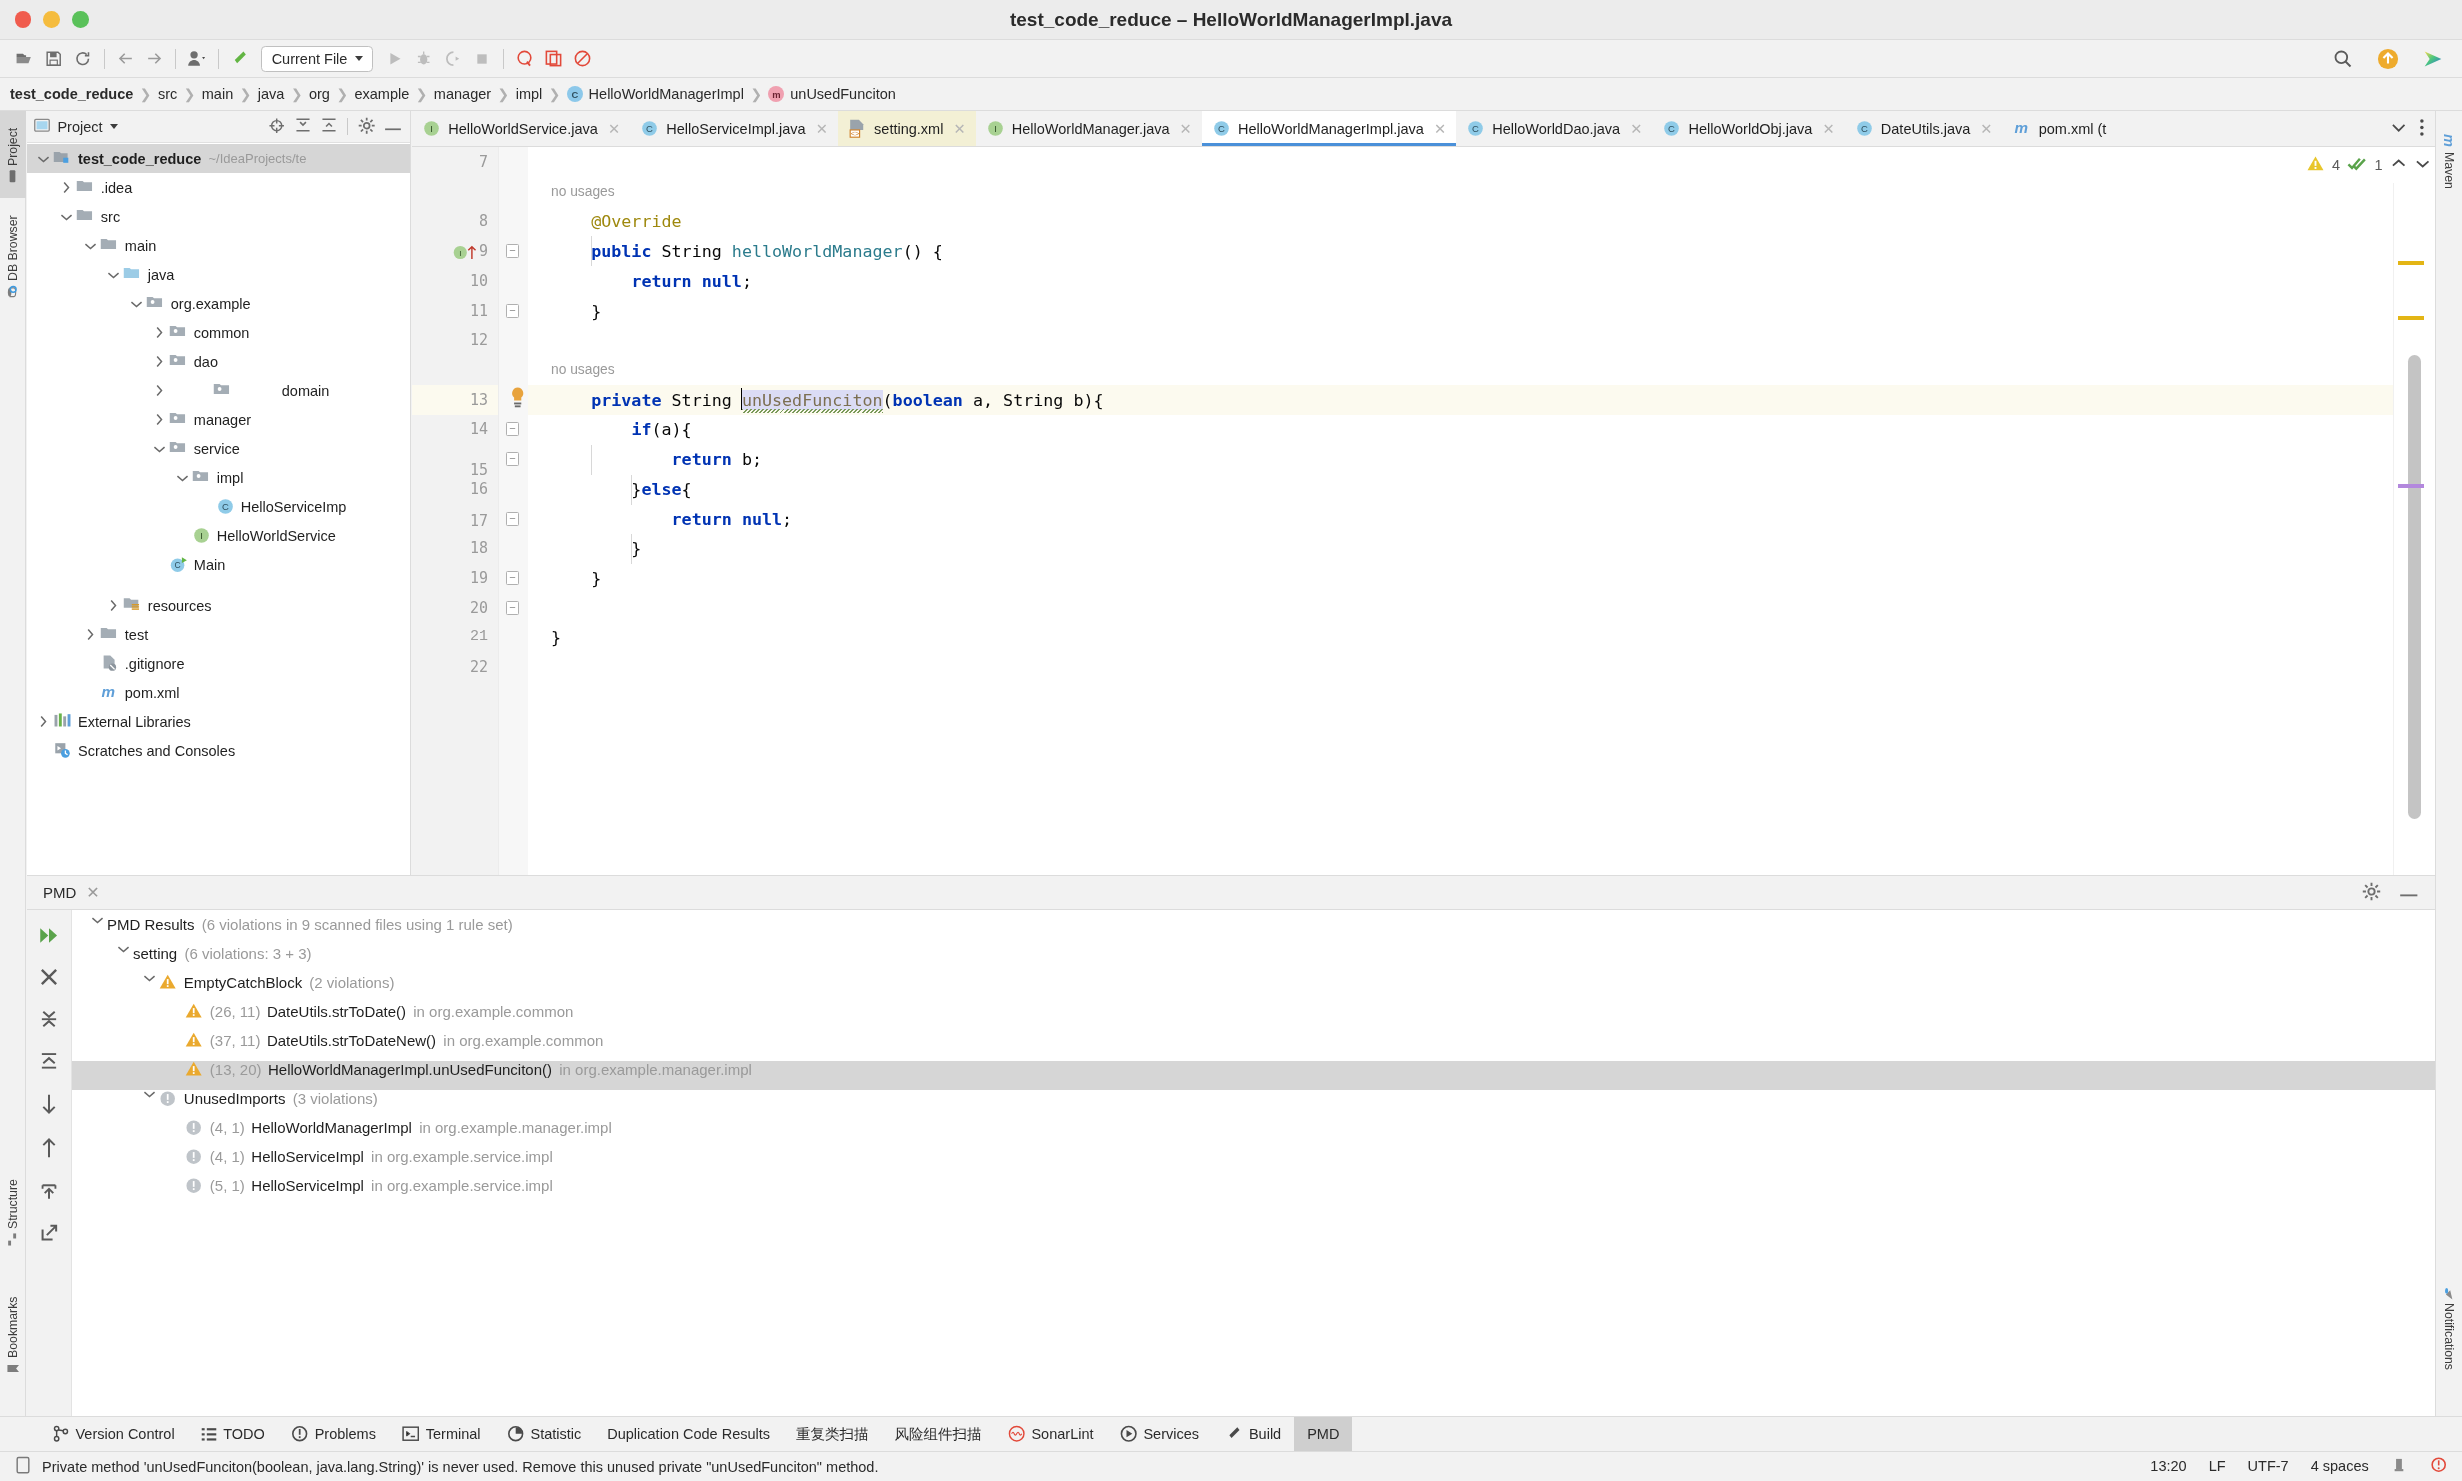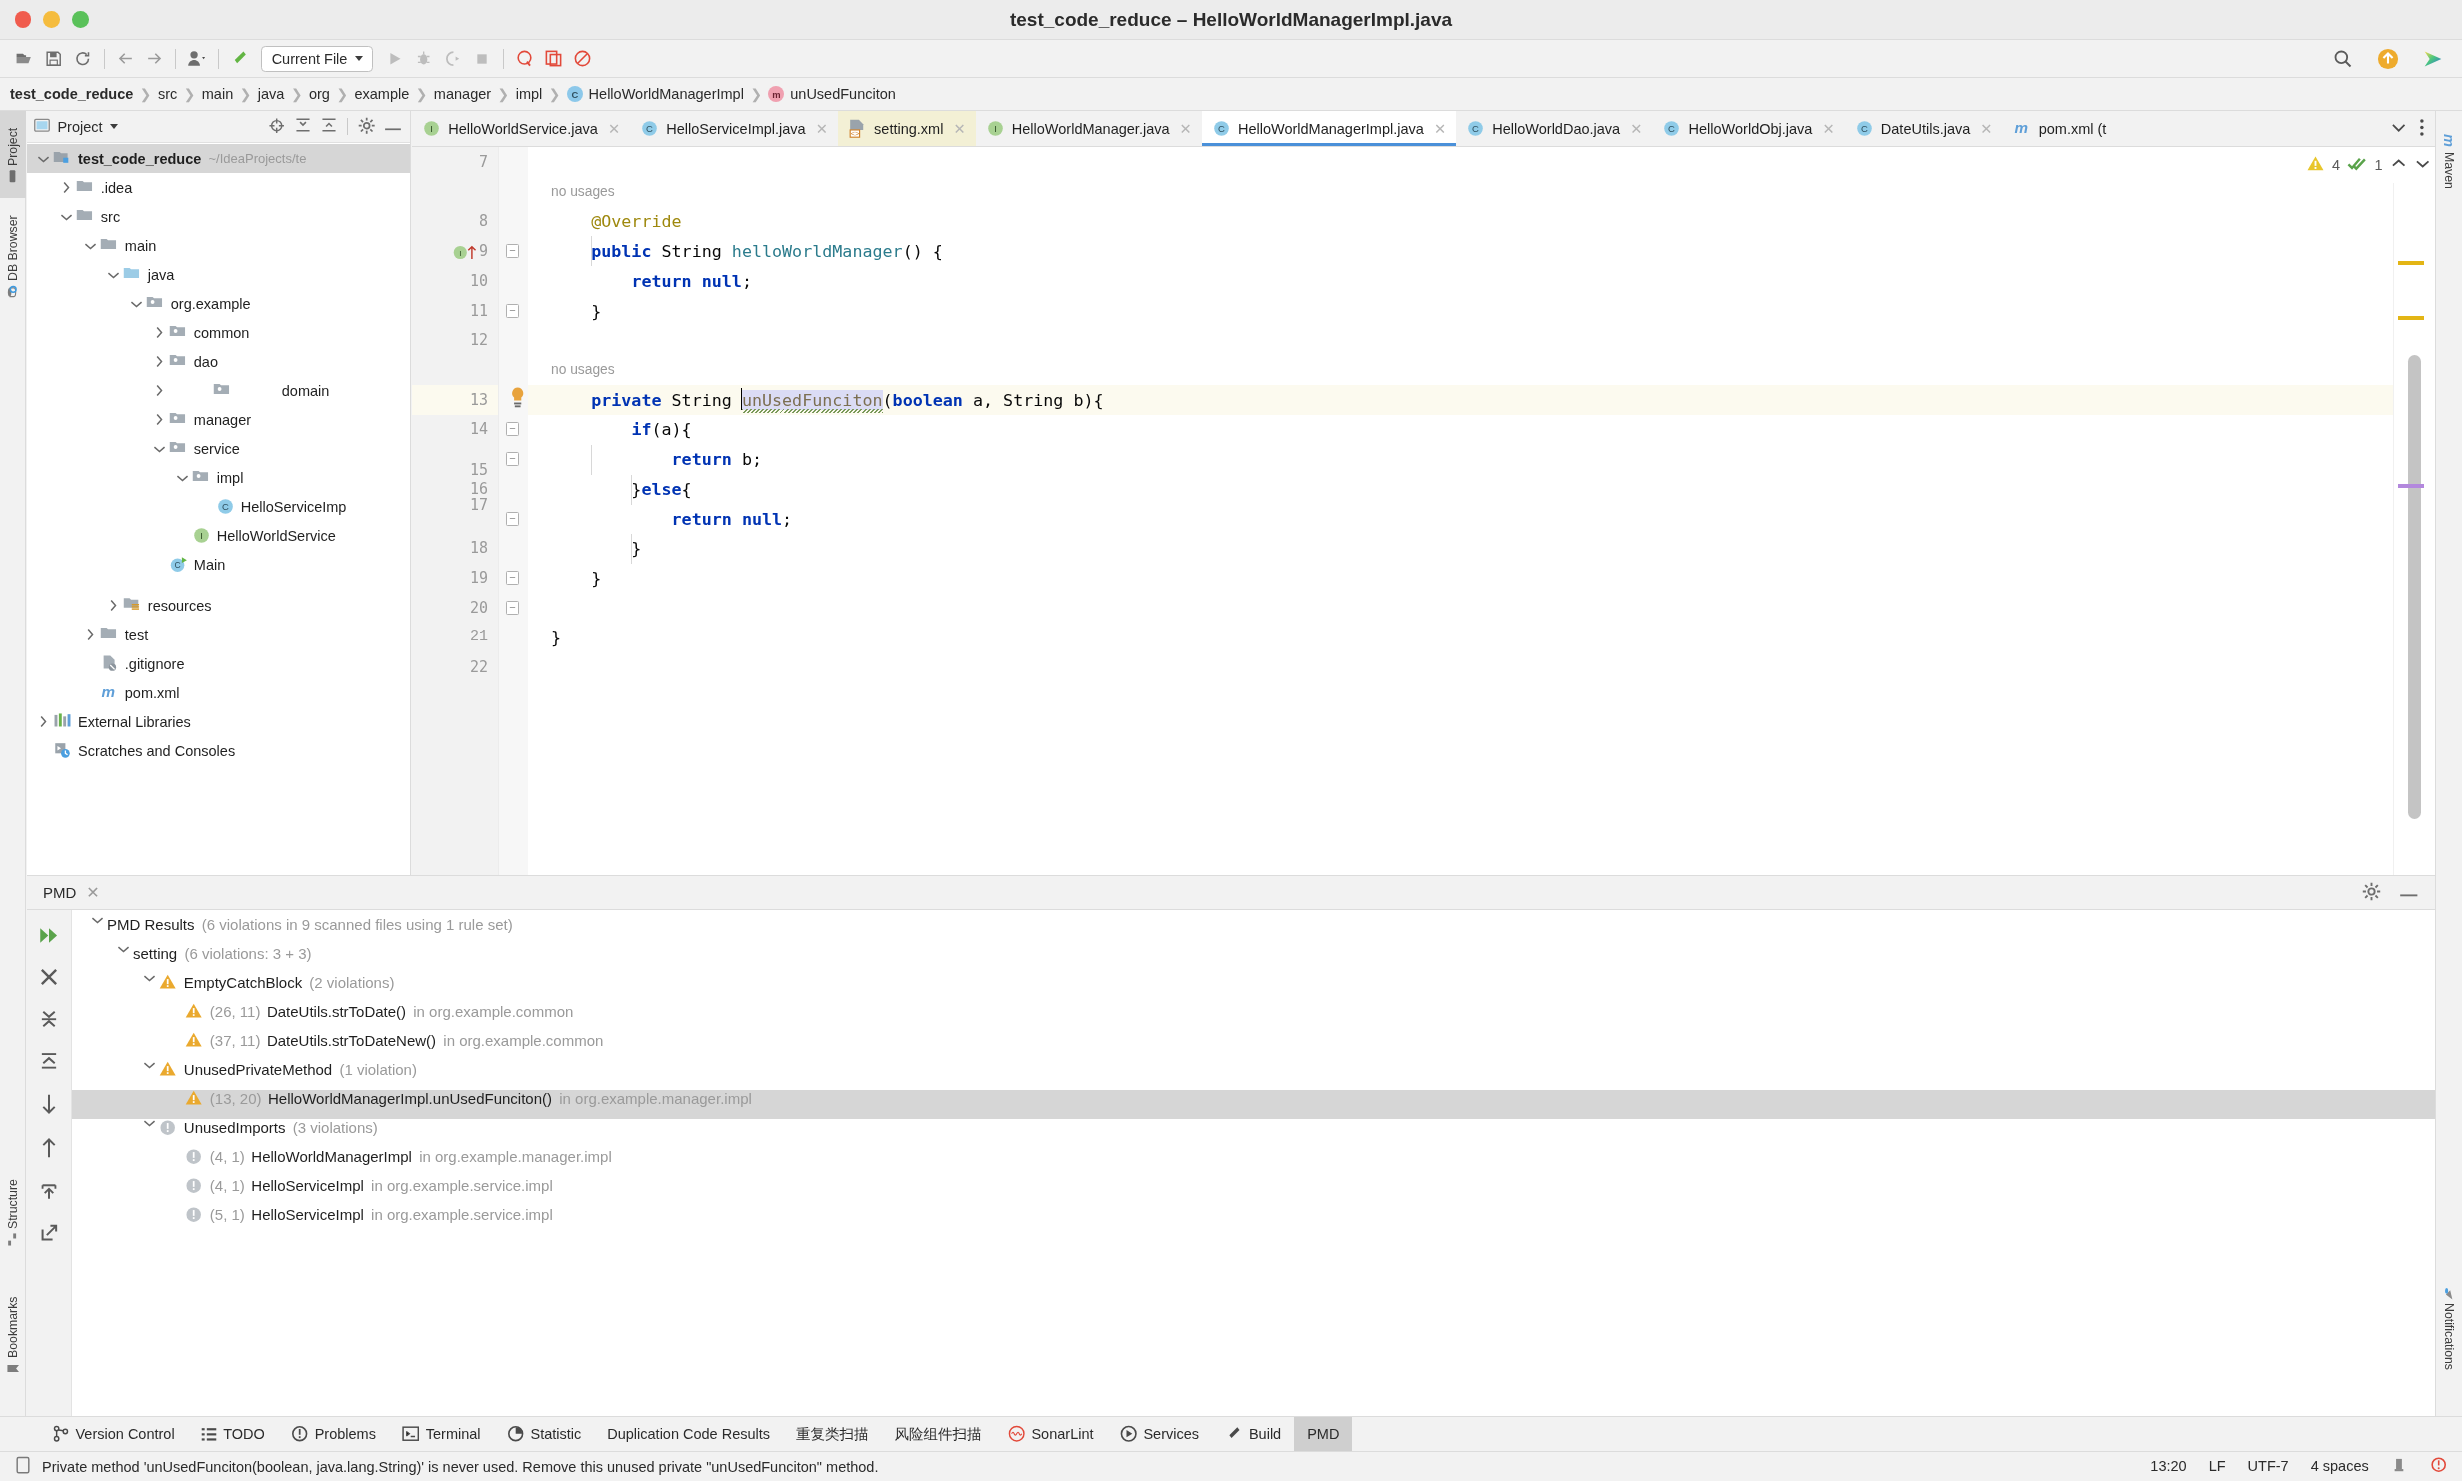--- a/index.html
+++ b/index.html
@@ -839,21 +839,21 @@
           <div class="ln" style="top: 59px;">8</div>
           <div class="ln" style="top: 89px;">9</div>
           <div class="ln" style="top: 119px;">10</div>
           <div class="ln" style="top: 149px;">11</div>
           <div class="ln" style="top: 178px;">12</div>
           <div style="position: absolute; left: 0px; right: 0px; height: 30px; background: rgb(252, 250, 239); top: 238px;"></div>
           <div class="ln" style="top: 238px;">13</div>
           <div class="ln" style="top: 267px;">14</div>
           <div class="ln" style="top: 308px;">15</div>
           <div class="ln" style="top: 327px;">16</div>
-          <div class="ln" style="top: 343px;">17</div>
+          <div class="ln" style="top: 359px;">17</div>
           <div class="ln" style="top: 386px;">18</div>
           <div class="ln" style="top: 416px;">19</div>
           <div class="ln" style="top: 446px;">20</div>
           <div class="ln" style="top: 475px; font-family: Liberation Mono, monospace;">21</div>
           <div class="ln" style="top: 505px;">22</div>
           <div style="position: absolute; left: 41px; top: 96px; width: 32px; height: 19px;"><svg width="32" height="19" viewBox="0 0 44 26">
               <circle cx="10" cy="13" r="9" fill="#a8d192"></circle>
               <text x="10" y="18" font-size="11" text-anchor="middle" fill="#2f4f26" font-family="Liberation Sans">I</text>
               <path d="M26 22V5M21 10l5-5 5 5" fill="none" stroke="#c0392b" stroke-width="2"></path>
             </svg></div>
@@ -1048,34 +1048,20 @@
           <div class="pmd-row" style="padding-left: 94px;">
             <span class="tw"></span>
             <span class="ficon" style="margin-right: 5.8px;"><svg width="17.4" height="16" viewBox="0 0 24 22">
                 <path d="M12 1l11 19H1z" fill="#eaa92e"></path>
                 <rect x="10.8" y="7" width="2.4" height="7" fill="#fff"></rect>
                 <rect x="10.8" y="15.4" width="2.4" height="2.4" fill="#fff"></rect>
               </svg></span>
             <span class="pmd-muted" style="margin-right: 6.5px;">(37, 11)</span>
             <span>DateUtils.strToDateNew()</span>
             <span class="pmd-muted" style="margin-left: 7.2px;">in org.example.common</span>
-          </div>
-          <div class="pmd-row" style="padding-left: 68px;">
-            <span class="tw">
-              <svg width="13" height="8.7" viewBox="0 0 18 12">
-                <path d="M2 3l7 6 7-6" fill="none" stroke="#6a6a6a" stroke-width="2.1"></path>
-              </svg>
-            </span>
-            <span class="ficon" style="margin-right: 5.8px;"><svg width="17.4" height="16" viewBox="0 0 24 22">
-                <path d="M12 1l11 19H1z" fill="#eaa92e"></path>
-                <rect x="10.8" y="7" width="2.4" height="7" fill="#fff"></rect>
-                <rect x="10.8" y="15.4" width="2.4" height="2.4" fill="#fff"></rect>
-              </svg></span>
-            <span>UnusedPrivateMethod</span>
-            <span class="pmd-muted" style="margin-left: 7.2px;">(1 violation)</span>
           </div>
           <div class="pmd-row sel" style="padding-left: 94px;">
             <span class="tw"></span>
             <span class="ficon" style="margin-right: 5.8px;"><svg width="17.4" height="16" viewBox="0 0 24 22">
                 <path d="M12 1l11 19H1z" fill="#eaa92e"></path>
                 <rect x="10.8" y="7" width="2.4" height="7" fill="#fff"></rect>
                 <rect x="10.8" y="15.4" width="2.4" height="2.4" fill="#fff"></rect>
               </svg></span>
             <span class="pmd-muted" style="margin-right: 6.5px;">(13, 20)</span>
             <span>HelloWorldManagerImpl.unUsedFunciton()</span>

